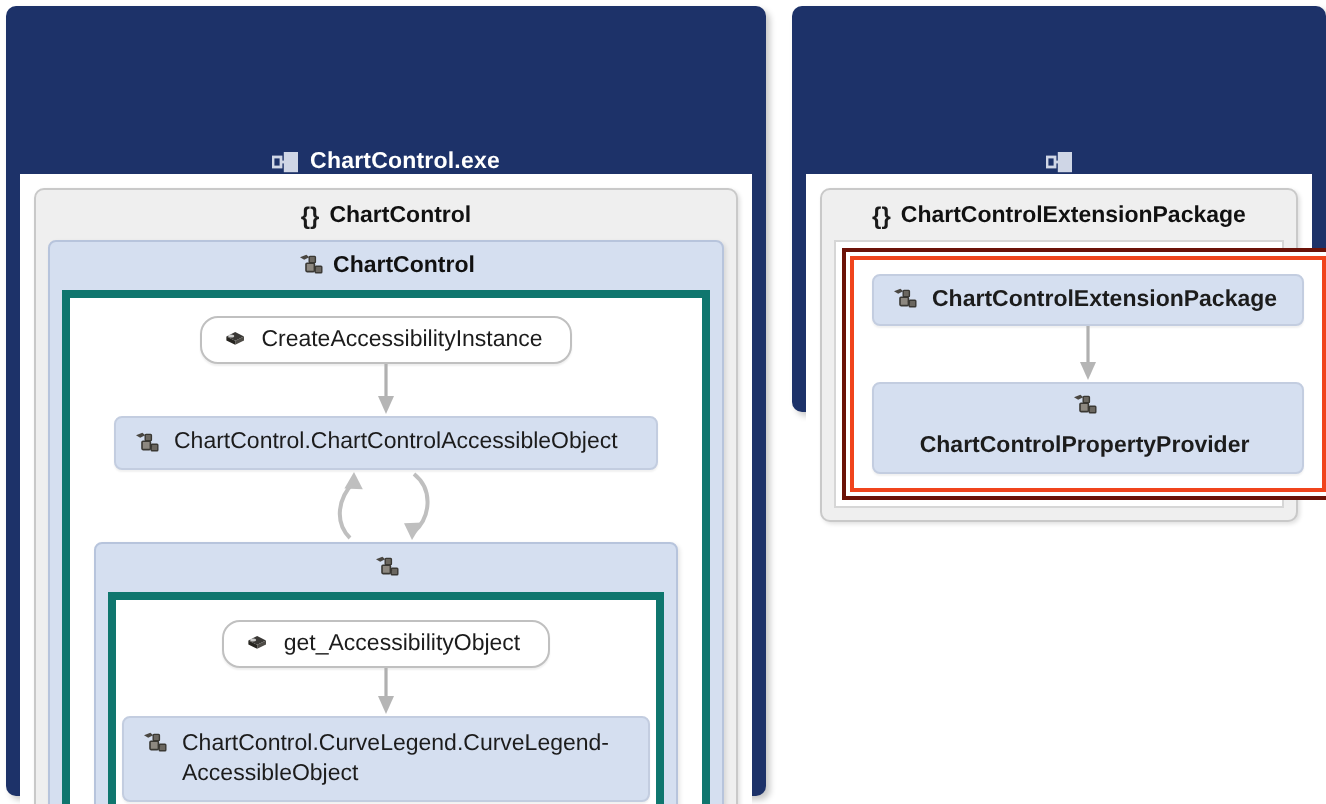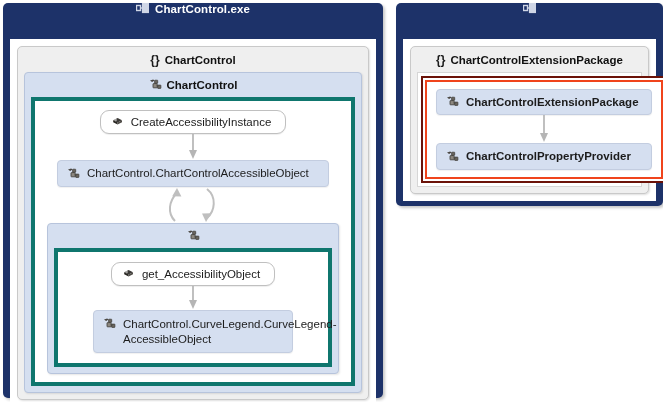--- a/index.html
+++ b/index.html
@@ -29,28 +29,29 @@
     background: #1d3269;
     border-radius: 5px;
     box-shadow: 2px 2px 3px rgba(0,0,0,0.22);
     display: flex;
     flex-direction: column;
     box-sizing: border-box;
   }
   .assembly-title {
     height: 36px;
     display: flex;
-    align-items: flex-start;
+    align-items: flex-end;
     justify-content: center;
     gap: 6px;
     color: #ffffff;
     font-size: 11.5px;
     font-weight: bold;
     letter-spacing: 0.1px;
     flex: none;
+    margin-top: 48px;
   }
   .assembly-body {
     background: #ffffff;
     margin: 0 7px 7px 7px;
     flex: 1;
     padding: 7px;
     box-sizing: border-box;
     display: flex;
     flex-direction: column;
   }
@@ -280,21 +281,21 @@
                   <span>get_AccessibilityObject</span>
                 </div>
 
                 <div class="arrow-v">
                   <svg width="16" height="24" viewBox="0 0 16 24">
                     <line x1="8" y1="0" x2="8" y2="16" stroke="#b0b0b0" stroke-width="1.6"></line>
                     <path d="M8 23 L4 14 L12 14 Z" fill="#b5b5b5"></path>
                   </svg>
                 </div>
 
-                <div class="node node-class" style="width:200px;align-items:flex-start;padding-top:6px;padding-bottom:6px;">
+                <div class="node node-class" style="width:264px;align-items:flex-start;padding-top:6px;padding-bottom:6px;">
                   <span class="icon" style="margin-top:1px;">
                     <svg width="13" height="12" viewBox="0 0 13 12">
                       <path d="M1 1.6 L4.2 0.4 L5.6 1.6 L3.1 2.9 Z" fill="#4a4742"></path>
                       <rect x="5.6" y="1.2" width="3.1" height="3.1" rx="0.4" fill="#6b6760" stroke="#3a3833" stroke-width="0.7"></rect>
                       <rect x="4.0" y="4.6" width="4.2" height="4.2" rx="0.5" fill="#8d8880" stroke="#3a3833" stroke-width="0.8"></rect>
                       <rect x="8.6" y="6.1" width="3.3" height="3.3" rx="0.4" fill="#6b6760" stroke="#3a3833" stroke-width="0.7"></rect>
                       <line x1="8.2" y1="6.6" x2="8.9" y2="7.3" stroke="#3a3833" stroke-width="0.9"></line>
                     </svg>
                   </span>
                   <span style="display:block;">ChartControl.CurveLegend.CurveLegend-AccessibleObject</span>
@@ -346,21 +347,21 @@
                 <span>ChartControlExtensionPackage</span>
               </div>
 
               <div class="arrow-v">
                 <svg width="16" height="28" viewBox="0 0 16 28">
                   <line x1="8" y1="0" x2="8" y2="19" stroke="#b0b0b0" stroke-width="1.6"></line>
                   <path d="M8 27 L4 18 L12 18 Z" fill="#b5b5b5"></path>
                 </svg>
               </div>
 
-              <div class="node node-class bold" style="width:100%;box-sizing:border-box;">
+              <div class="node node-class bold" style="width:100%;box-sizing:border-box;flex-direction:column;">
                 <span class="icon">
                   <svg width="13" height="12" viewBox="0 0 13 12">
                     <path d="M1 1.6 L4.2 0.4 L5.6 1.6 L3.1 2.9 Z" fill="#4a4742"></path>
                     <rect x="5.6" y="1.2" width="3.1" height="3.1" rx="0.4" fill="#6b6760" stroke="#3a3833" stroke-width="0.7"></rect>
                     <rect x="4.0" y="4.6" width="4.2" height="4.2" rx="0.5" fill="#8d8880" stroke="#3a3833" stroke-width="0.8"></rect>
                     <rect x="8.6" y="6.1" width="3.3" height="3.3" rx="0.4" fill="#6b6760" stroke="#3a3833" stroke-width="0.7"></rect>
                     <line x1="8.2" y1="6.6" x2="8.9" y2="7.3" stroke="#3a3833" stroke-width="0.9"></line>
                   </svg>
                 </span>
                 <span>ChartControlPropertyProvider</span>

